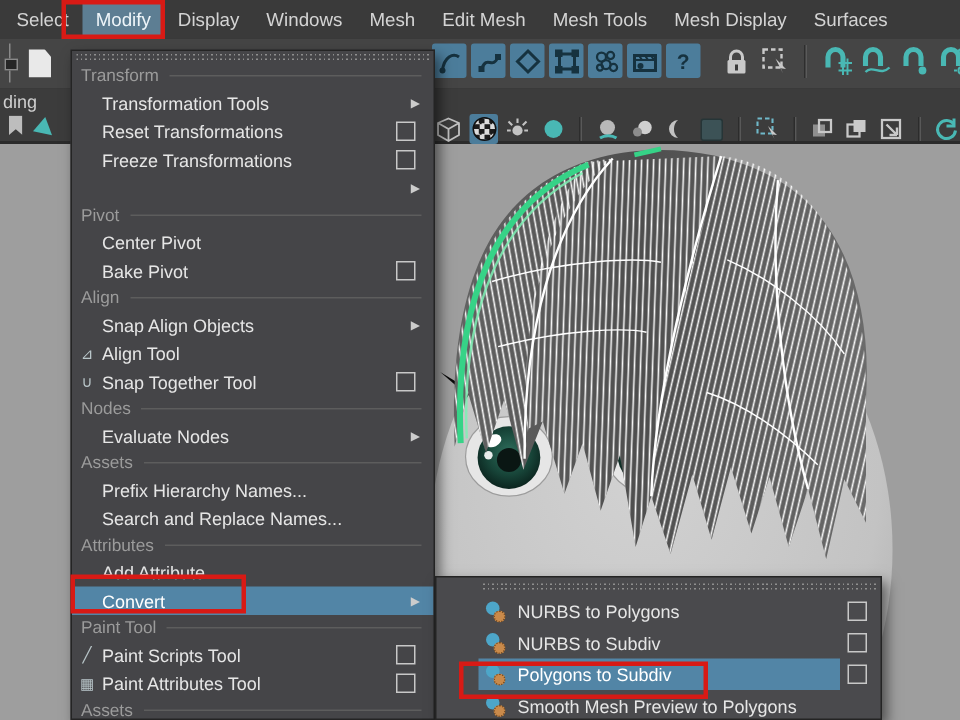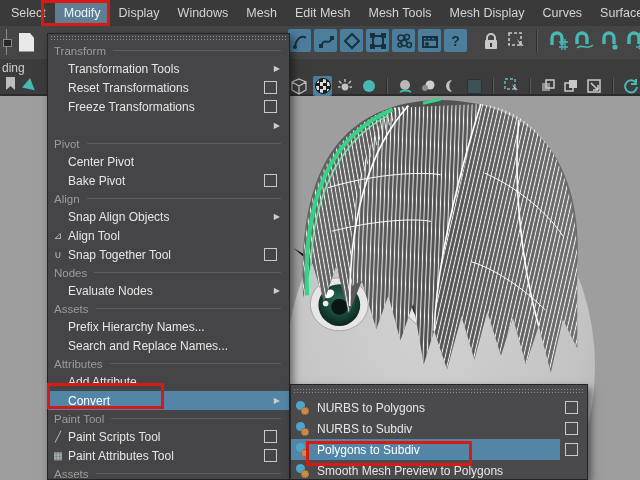--- a/index.html
+++ b/index.html
@@ -59,21 +59,21 @@
   .msec-l{flex:1;height:1px;background:#5d5d5d;}
   .mitem{height:19px;display:flex;align-items:center;color:#e6e6e6;font-size:12px;padding-right:5px;}
   .mitem .gut{width:20px;text-align:center;font-size:10px;color:#b9c6c9;flex:0 0 20px;}
   .mitem .lbl{white-space:nowrap;}
   .mitem .opt{width:11px;height:11px;border:1px solid #c8c8c8;margin-left:auto;margin-right:7px;flex:0 0 11px;}
   .mitem .arr{margin-left:auto;margin-right:4px;font-size:8px;color:#cccccc;}
   .mitem.hl{background:#5285a6;color:#ffffff;align-items:center;}
   
   .submenu{position:absolute;left:290px;top:384px;width:298px;height:96px;background:#4a4a4d;
            border:1px solid #242424;box-shadow:3px 4px 8px rgba(0,0,0,.5);z-index:7;
-           box-sizing:border-box;overflow:hidden;}
+           box-sizing:border-box;overflow:hidden;padding-left:28px;}
   .smitem{height:21px;display:flex;align-items:center;color:#e6e6e6;font-size:12px;}
   .smitem.hl{background:linear-gradient(90deg,#5285a6 0,#5285a6 calc(100% - 27px),rgba(0,0,0,0) calc(100% - 27px));color:#fff;}
   .smicon{width:26px;flex:0 0 26px;position:relative;height:16px;}
   .smicon .d1{position:absolute;left:5px;top:1px;width:9px;height:9px;border-radius:50%;background:#4da6c9;}
   .smicon .d2{position:absolute;left:10px;top:7px;width:8px;height:8px;border-radius:50%;background:#c98a4b;border:1px dotted #7a4e22;box-sizing:border-box;}
   .smitem .opt{width:11px;height:11px;border:1px solid #c8c8c8;margin-left:auto;margin-right:9px;flex:0 0 11px;}
   
   .redbox{position:absolute;border:3px solid #d81a15;z-index:10;box-sizing:border-box;}
   #rb-modify{left:41px;top:0px;width:69px;height:26px;}
   #rb-convert{left:47px;top:383px;width:117px;height:26px;}
@@ -95,21 +95,20 @@
       <span class="mb-item">Windows</span>
 
       <span class="mb-item">Mesh</span>
 
       <span class="mb-item">Edit Mesh</span>
 
       <span class="mb-item">Mesh Tools</span>
 
       <span class="mb-item">Mesh Display</span>
 
-      <span class="mb-item">Curves</span>
 
       <span class="mb-item">Surfaces</span>
 
     </div>
 </div>
 
 <div class="shelf">
   <div class="shelf-left">
     <span class="vslider"></span>
     <span class="docicon"></span>

